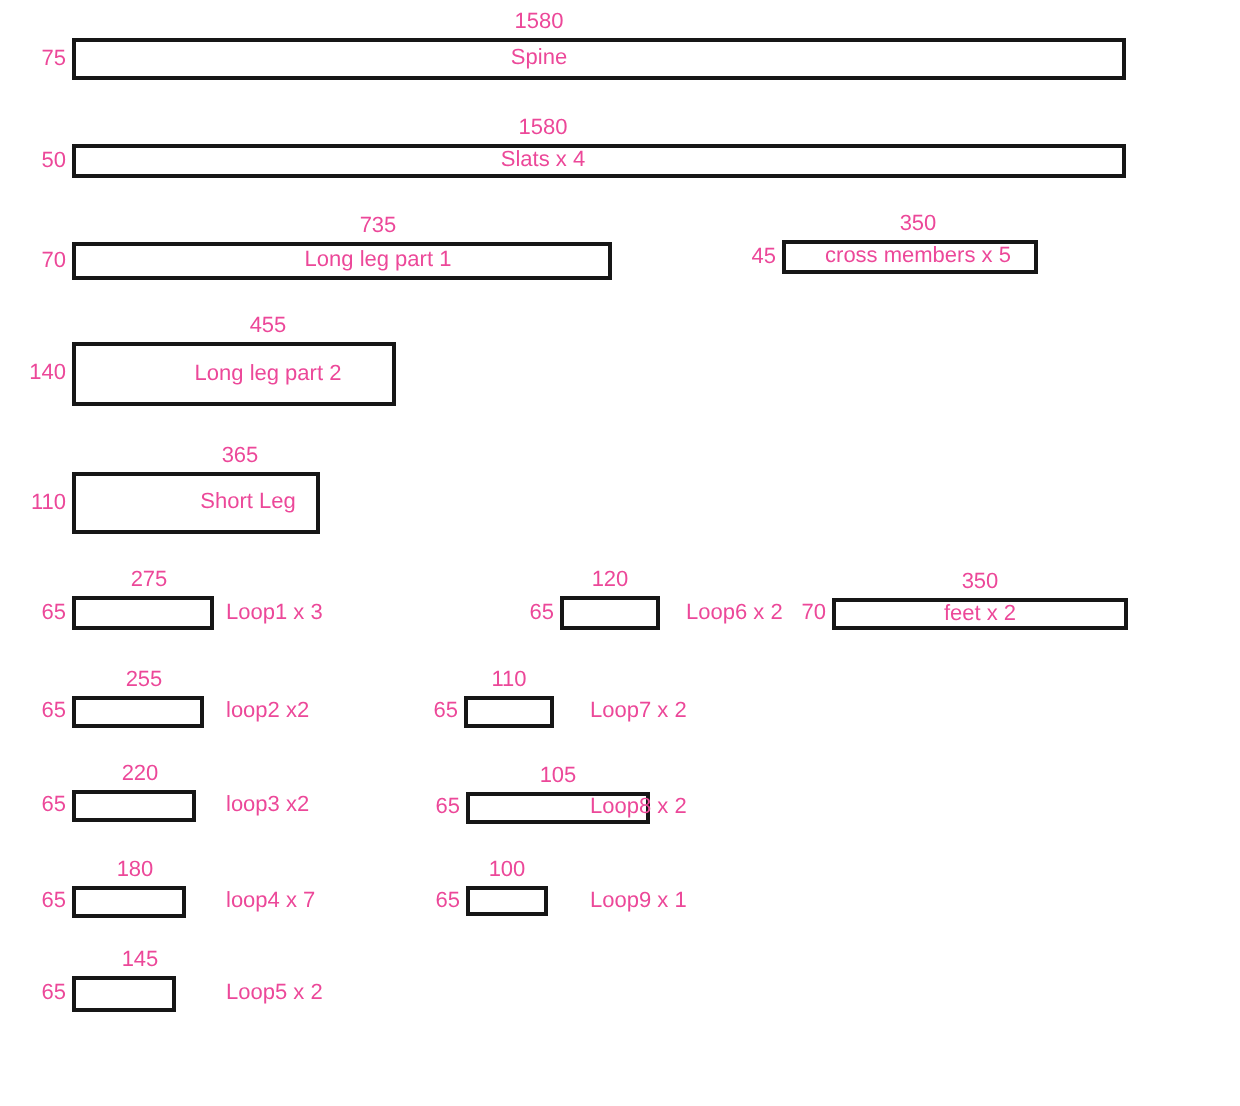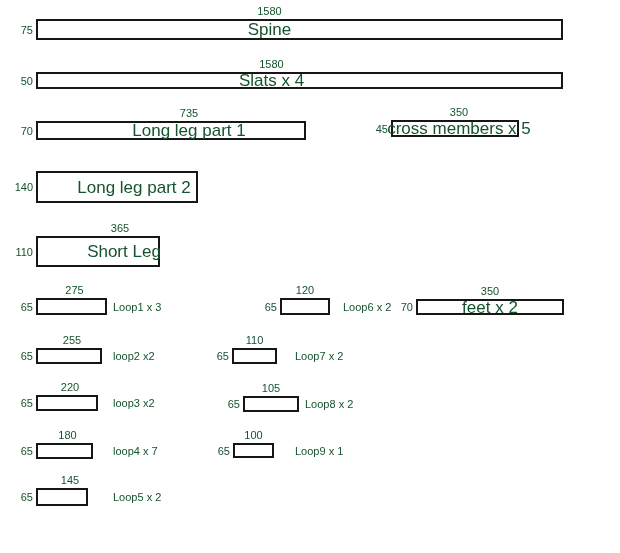--- a/index.html
+++ b/index.html
@@ -6,36 +6,36 @@
     margin: 0;
     padding: 0;
     background: #ffffff;
   }
   #canvas {
     position: relative;
     width: 620px;
     height: 553px;
     background: #ffffff;
     font-family: "Liberation Sans", sans-serif;
-    color: #14532d;
+    color: #ec4899;
     overflow: hidden;
   }
   .part { position: absolute; }
   .box {
     position: absolute;
     inset: 0;
     border: 2px solid #161616;
     box-sizing: border-box;
     background: #ffffff;
     display: flex;
     align-items: center;
     justify-content: center;
   }
   .pname {
-    font-size: 17px;
+    font-size: 11px;
     line-height: 11px;
     white-space: nowrap;
   }
   .wlabel {
     position: absolute;
     bottom: 100%;
     left: 0;
     right: 0;
     margin-bottom: 2px;
     text-align: center;
@@ -93,20 +93,21 @@
 
   <div class="part" style="left:391px; top:120px; width:128px; height:17px;">
     <div class="wlabel" style="transform:translateX(4px);">350</div>
     <div class="hlabel">45</div>
     <div class="box">
       <span class="pname" style="transform:translateX(4px);">cross members x 5</span>
     </div>
   </div>
 
   <div class="part" style="left:36px; top:171px; width:162px; height:32px;">
+    <div class="wlabel" style="transform:translateX(17px);">455</div>
     <div class="hlabel">140</div>
     <div class="box">
       <span class="pname" style="transform:translateX(17px);">Long leg part 2</span>
     </div>
   </div>
 
   <div class="part" style="left:36px; top:236px; width:124px; height:31px;">
     <div class="wlabel" style="transform:translateX(22px);">365</div>
     <div class="hlabel">110</div>
     <div class="box">
@@ -150,21 +151,21 @@
     <div class="rlabel" style="left:63px;">Loop7 x 2</div>
   </div>
 
   <div class="part" style="left:36px; top:395px; width:62px; height:16px;">
     <div class="wlabel" style="transform:translateX(3px);margin-top:32px;">220</div>
     <div class="hlabel">65</div>
     <div class="box"></div>
     <div class="rlabel" style="left:77px;">loop3 x2</div>
   </div>
 
-  <div class="part" style="left:243px; top:396px; width:56px; height:16px;">
+  <div class="part" style="left:233px; top:396px; width:56px; height:16px;padding-left:36px;">
     <div class="wlabel">105</div>
     <div class="hlabel">65</div>
     <div class="box"></div>
     <div class="rlabel" style="left:62px;">Loop8 x 2</div>
   </div>
 
   <div class="part" style="left:36px; top:443px; width:57px; height:16px;">
     <div class="wlabel" style="transform:translateX(3px);">180</div>
     <div class="hlabel">65</div>
     <div class="box"></div>

